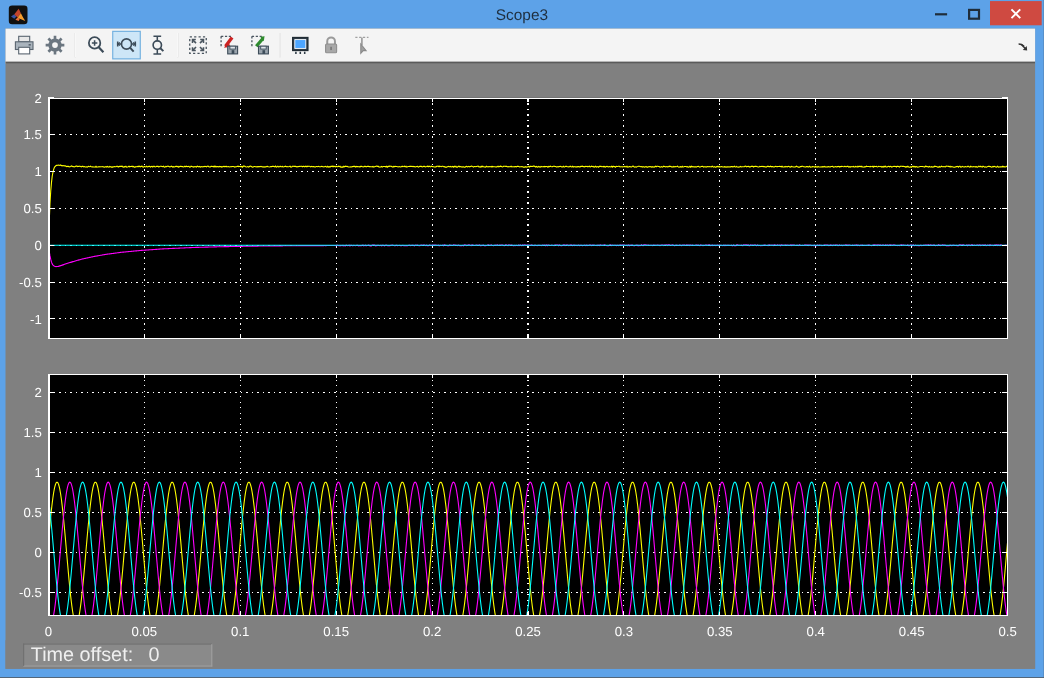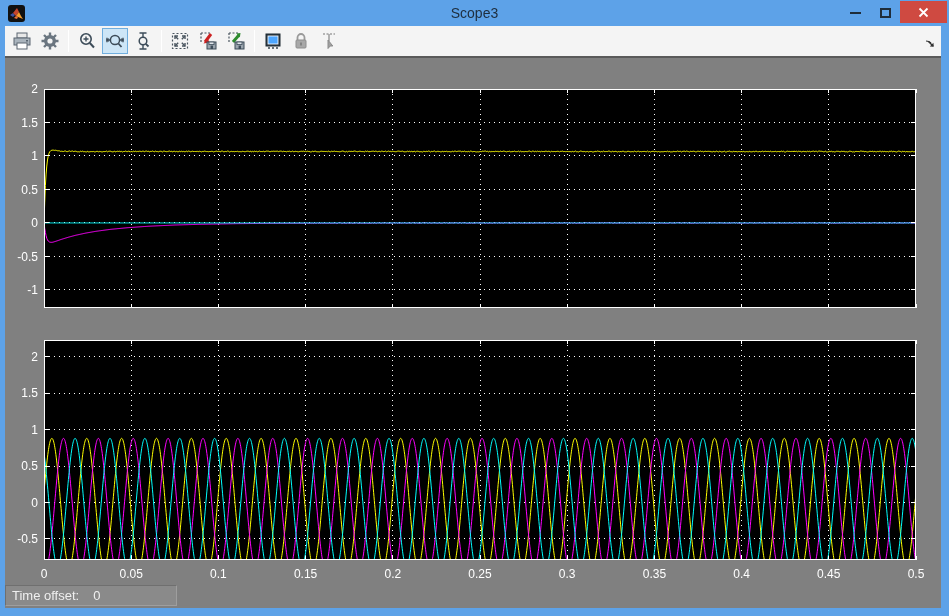--- a/index.html
+++ b/index.html
@@ -40,23 +40,23 @@
   }
   .tb-btn { width: 26px; height: 26px; display:flex; align-items:center; justify-content:center;
     border: 1px solid transparent; margin: 0 1px; }
   .tb-btn.active { background:#cde6f7; border:1px solid #70aede; }
   .tb-sep { width: 1px; height: 22px; background:#b5b5b5; border-right:1px solid #ffffff; margin: 0 4px; }
   .tb-overflow { position:absolute; right: 5px; top: 8px; }
   
   .plots { display:block; }
   
   .statusbar { height: 26px; background:#808080; display:flex; align-items:center; }
-  .status-panel { margin-left: 0; width: 172px; height: 21px;
+  .status-panel { margin-left: 16px; width: 172px; height: 21px;
     background:#8a8a8a; border:1px solid; border-color:#6f6f6f #9e9e9e #9e9e9e #6f6f6f;
-    display:flex; align-items:center; color:#efefef; font-size:13px; }
+    display:flex; align-items:center; color:#efefef; font-size:18px; }
   .status-panel .lbl { margin-left: 6px; }
   .status-panel .val { margin-left: 14px; }
 </style>
 </head>
 <body>
 
 <div class="window">
 
   <div class="titlebar">
     <div class="app-icon">

